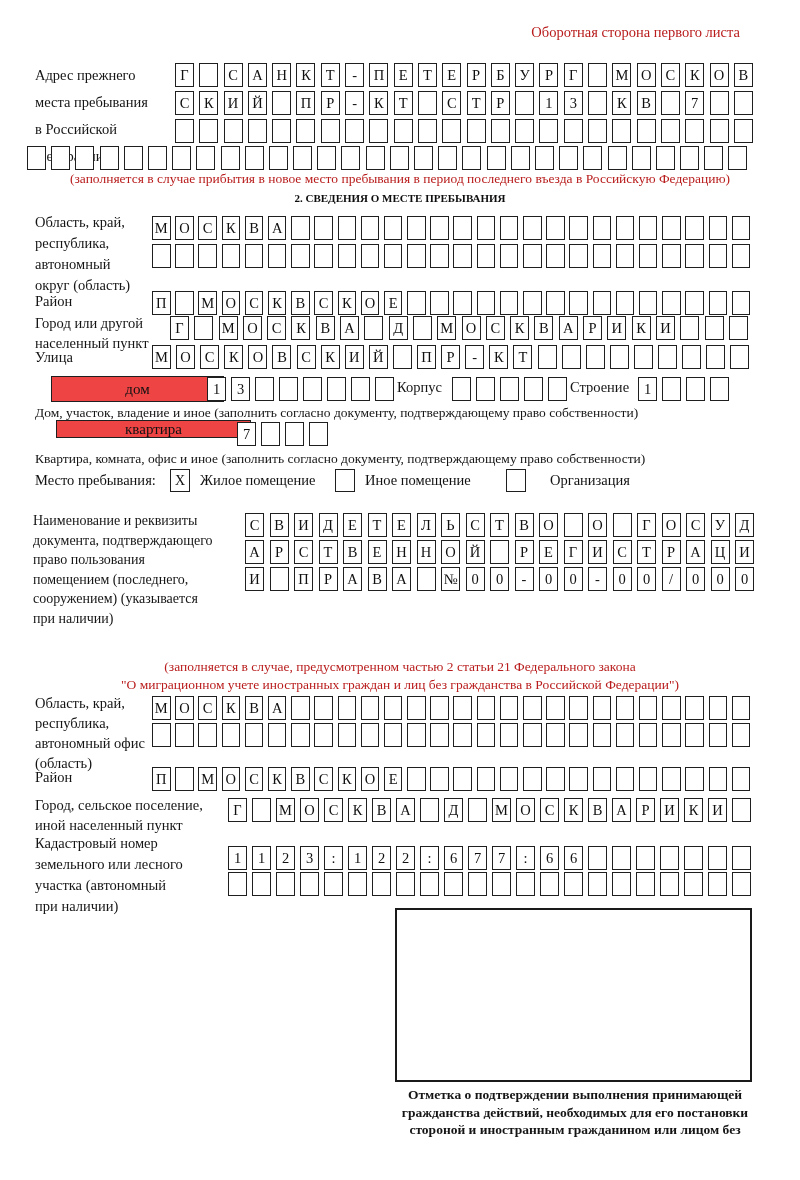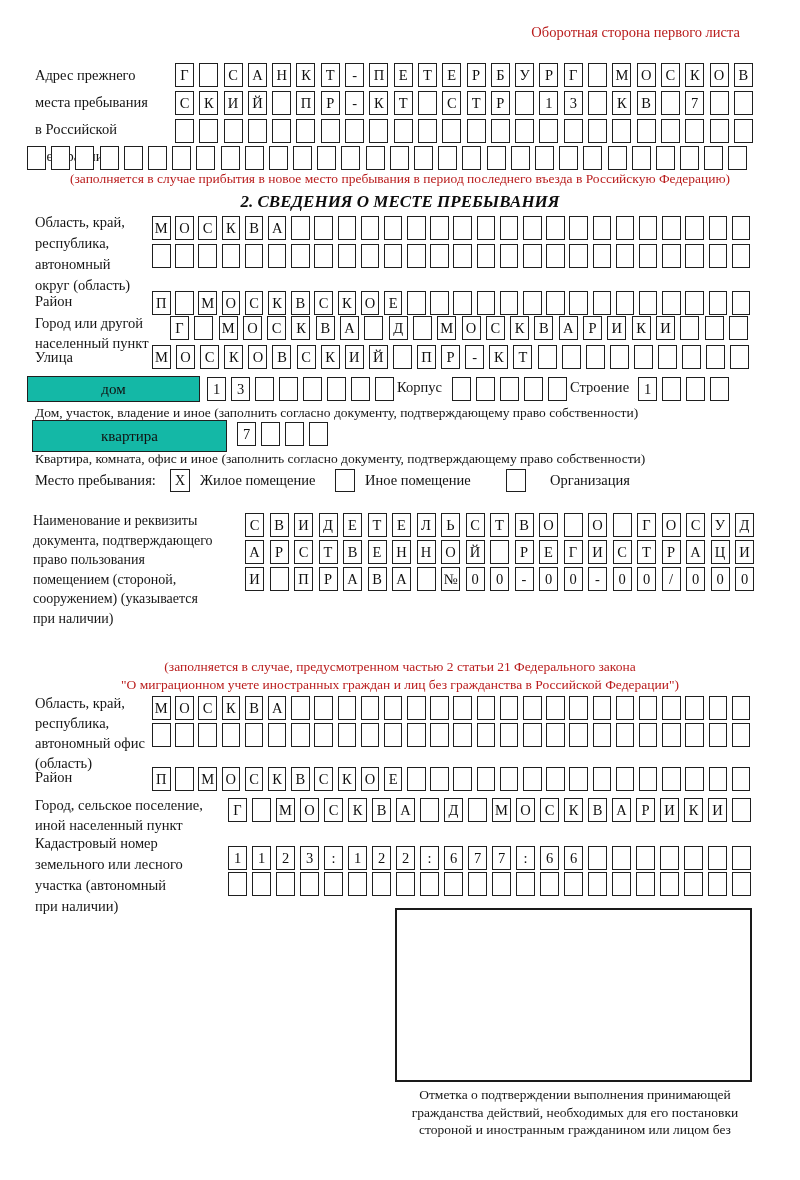--- a/index.html
+++ b/index.html
@@ -20,34 +20,34 @@
     font-size:14.5px;color:#101010;background:#fff;
   }
   .r24a{gap:5.3px;}
   .r25{gap:5.1px;}
   .r26{gap:4.7px;} .r26 .cell{width:18.5px;}
   .r21{gap:5.5px;}
   .r22{gap:5px;}
   .r30{gap:5.2px;}
   .center{left:5px;width:790px;text-align:center;}
   .note{position:absolute;font-size:13.5px;color:#b91c1c;white-space:nowrap;}
-  .title{position:absolute;font-weight:bold;font-size:17px;color:#0d0d0d;font-style:italic;}
+  .title{position:absolute;font-weight:bold;font-size:11px;color:#0d0d0d;}
   .widebox{
-    position:absolute;box-sizing:border-box;border:1.7px solid #1f1f1f;background:#14b8a6;
-    display:flex;align-items:center;justify-content:center;font-size:15px;
+    position:absolute;box-sizing:border-box;border:1.7px solid #1f1f1f;background:#ef4444;
+    display:flex;align-items:center;justify-content:center;font-size:15px;margin-left:24px;
   }
   .checkbox{
     position:absolute;box-sizing:border-box;width:20px;height:23px;border:1.7px solid #1f1f1f;
     display:flex;align-items:center;justify-content:center;font-size:14px;background:#fff;
   }
   .opt{position:absolute;font-size:14.5px;white-space:nowrap;}
   .caption{position:absolute;font-size:13.5px;white-space:nowrap;color:#151515;}
   .bigbox{position:absolute;box-sizing:border-box;border:2px solid #1a1a1a;background:#fff;}
   .stamp-caption{position:absolute;font-size:13.5px;text-align:center;color:#151515;}
-  .stamp-caption .ln{line-height:17.5px;}
+  .stamp-caption .ln{line-height:17.5px;font-weight:bold;}
 </style>
 </head>
 <body>
 
 <div class="page">
 
   <div class="note" style="top:24px;right:60px;font-size:14.5px">Оборотная сторона первого листа</div>
 
   <div class="lbl lh27" style="left:35px;top:62px">
       <div class="ln">Адрес прежнего</div>
@@ -343,42 +343,42 @@
     </div>
   <div class="lbl" style="left:570px;top:379px">Строение</div>
   <div class="cellrow" style="left:638px;top:377px">
       <div class="cell">1</div>
       <div class="cell"></div>
       <div class="cell"></div>
       <div class="cell"></div>
     </div>
   <div class="caption" style="left:35px;top:405px">Дом, участок, владение и иное (заполнить согласно документу, подтверждающему право собственности)</div>
 
-  <div class="widebox" style="left:32px;top:420px;width:195px;height:32px">квартира</div>
+  <div class="widebox" style="left:32px;top:420px;width:195px;height:18px">квартира</div>
   <div class="cellrow" style="left:237px;top:422px">
       <div class="cell">7</div>
       <div class="cell"></div>
       <div class="cell"></div>
       <div class="cell"></div>
     </div>
   <div class="caption" style="left:35px;top:451px">Квартира, комната, офис и иное (заполнить согласно документу, подтверждающему право собственности)</div>
 
   <div class="opt" style="left:35px;top:472px">Место пребывания:</div>
   <div class="checkbox" style="left:170px;top:469px">X</div>
   <div class="opt" style="left:200px;top:472px">Жилое помещение</div>
   <div class="checkbox" style="left:335px;top:469px"></div>
   <div class="opt" style="left:365px;top:472px">Иное помещение</div>
   <div class="checkbox" style="left:506px;top:469px"></div>
   <div class="opt" style="left:550px;top:472px">Организация</div>
 
   <div class="lbl lh195" style="left:33px;top:511px">
       <div class="ln">Наименование и реквизиты</div>
       <div class="ln">документа, подтверждающего</div>
       <div class="ln">право пользования</div>
-      <div class="ln">помещением (стороной,</div>
+      <div class="ln">помещением (последнего,</div>
       <div class="ln">сооружением) (указывается</div>
       <div class="ln">при наличии)</div>
     </div>
   <div class="cellrow r21" style="left:245px;top:513px">
       <div class="cell">С</div>
       <div class="cell">В</div>
       <div class="cell">И</div>
       <div class="cell">Д</div>
       <div class="cell">Е</div>
       <div class="cell">Т</div>

